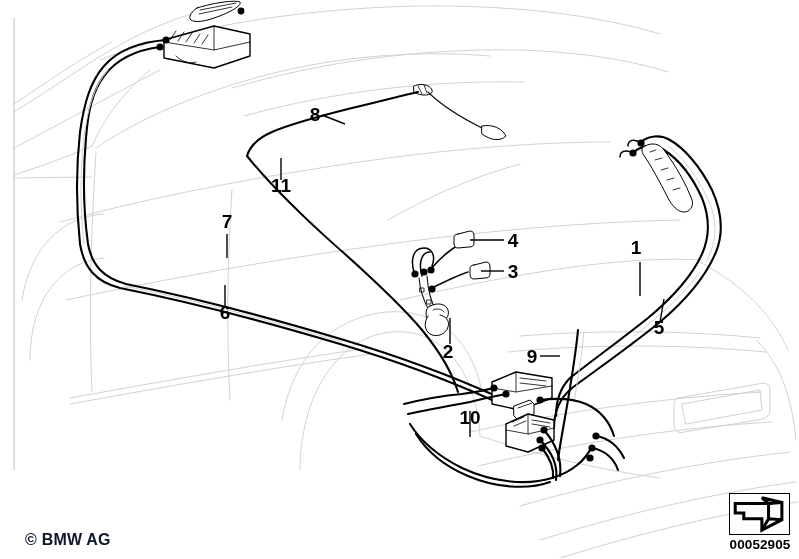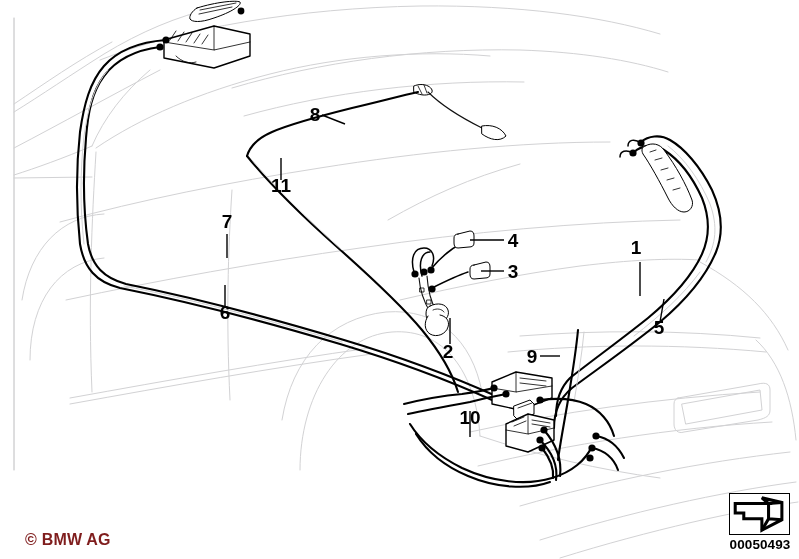--- a/index.html
+++ b/index.html
@@ -98,21 +98,21 @@
     fill: #000000;
   }
   
   #copyright {
     position: absolute;
     left: 25px;
     top: 531px;
     font-size: 16px;
     font-weight: bold;
     letter-spacing: 0.2px;
-    color: #7f1d1d;
+    color: #0f172a;
     white-space: nowrap;
   }
   
   #corner-box {
     position: absolute;
     left: 729px;
     top: 493px;
     width: 61px;
     height: 42px;
     border: 1.4px solid #000000;
@@ -415,15 +415,15 @@
 
   <div id="copyright">© BMW AG</div>
 
   <div id="corner-box">
     <svg viewBox="0 0 61 42">
       <path d="M 5 10 L 40 10 L 33 4 L 54 9 L 54 27 L 33 38 L 33 26 L 14 26 L 14 20 L 5 20 Z" fill="#ffffff" stroke="#000000" stroke-width="3.2" stroke-linejoin="miter"></path>
       <path d="M 40 10 L 54 9 M 40 10 L 40 26 L 33 38 M 40 26 L 54 27" fill="none" stroke="#000000" stroke-width="3.2" stroke-linejoin="miter"></path>
     </svg>
   </div>
 
-  <div id="drawing-number">00050493</div>
+  <div id="drawing-number">00052905</div>
 
 </div>
 
 </body></html>

